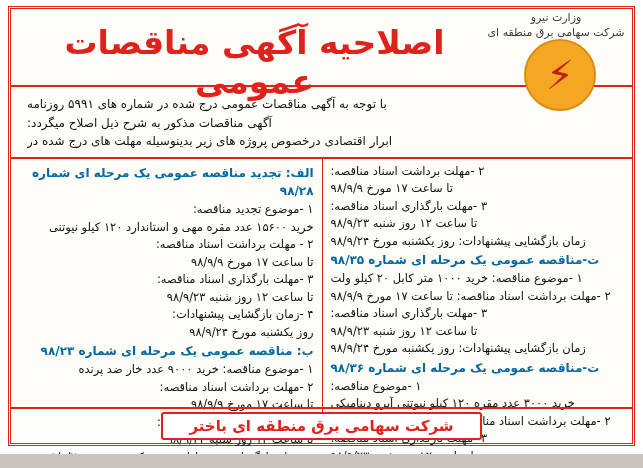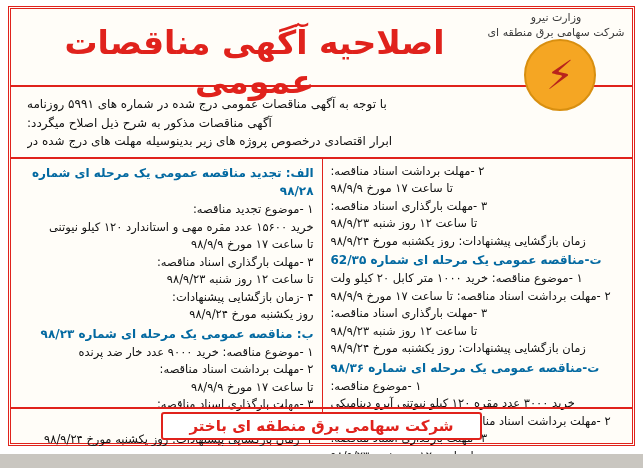--- a/index.html
+++ b/index.html
@@ -165,40 +165,41 @@
 
     <div class="body">
 
       <div class="col col-right">
         <div class="ln">۲ -مهلت برداشت اسناد مناقصه:</div>
         <div class="ln">تا ساعت ۱۷ مورخ ۹۸/۹/۹</div>
         <div class="ln">۳ -مهلت بارگذاری اسناد مناقصه:</div>
         <div class="ln">تا ساعت ۱۲ روز شنبه ۹۸/۹/۲۳</div>
         <div class="ln">زمان بازگشایی پیشنهادات: روز یکشنبه مورخ ۹۸/۹/۲۴</div>
 
-        <div class="sec-head">ت-مناقصه عمومی یک مرحله ای شماره 62/۳۵</div>
+        <div class="sec-head">ت-مناقصه عمومی یک مرحله ای شماره ۹۸/۳۵</div>
         <div class="ln">۱ -موضوع مناقصه: خرید ۱۰۰۰ متر کابل ۲۰ کیلو ولت</div>
         <div class="ln">۲ -مهلت برداشت اسناد مناقصه: تا ساعت ۱۷ مورخ ۹۸/۹/۹</div>
         <div class="ln">۳ -مهلت بارگذاری اسناد مناقصه:</div>
         <div class="ln">تا ساعت ۱۲ روز شنبه ۹۸/۹/۲۳</div>
         <div class="ln">زمان بازگشایی پیشنهادات: روز یکشنبه مورخ ۹۸/۹/۲۴</div>
 
         <div class="sec-head">ت-مناقصه عمومی یک مرحله ای شماره ۹۸/۳۶</div>
         <div class="ln">۱ -موضوع مناقصه:</div>
         <div class="ln">خرید ۳۰۰۰ عدد مقره ۱۲۰ کیلو نیوتنی آیرو دینامیکی</div>
         <div class="ln">۲ -مهلت برداشت اسناد مناقصه: تا ساعت ۱۷ مورخ ۹۸/۹/۹</div>
         <div class="ln">۳ -مهلت بارگذاری اسناد مناقصه:</div>
         <div class="ln">تا ساعت ۱۲ روز شنبه ۹۸/۹/۲۳</div>
 
       </div>
 
       <div class="col col-left">
         <div class="sec-head">الف: تجدید مناقصه عمومی یک مرحله ای شماره ۹۸/۲۸</div>
         <div class="ln">۱ -موضوع تجدید مناقصه:</div>
         <div class="ln">خرید ۱۵۶۰۰ عدد مقره مهی و استاندارد ۱۲۰ کیلو نیوتنی</div>
+        <div class="ln">۲ - مهلت برداشت اسناد مناقصه:</div>
         <div class="ln">تا ساعت ۱۷ مورخ ۹۸/۹/۹</div>
         <div class="ln">۳ -مهلت بارگذاری اسناد مناقصه:</div>
         <div class="ln">تا ساعت ۱۲ روز شنبه ۹۸/۹/۲۳</div>
         <div class="ln">۴ -زمان بازگشایی پیشنهادات:</div>
         <div class="ln">روز یکشنبه مورخ ۹۸/۹/۲۴</div>
 
         <div class="sec-head">ب: مناقصه عمومی یک مرحله ای شماره ۹۸/۲۳</div>
         <div class="ln">۱ -موضوع مناقصه: خرید ۹۰۰۰ عدد خار ضد پرنده</div>
         <div class="ln">۲ -مهلت برداشت اسناد مناقصه:</div>
         <div class="ln">تا ساعت ۱۷ مورخ ۹۸/۹/۹</div>

